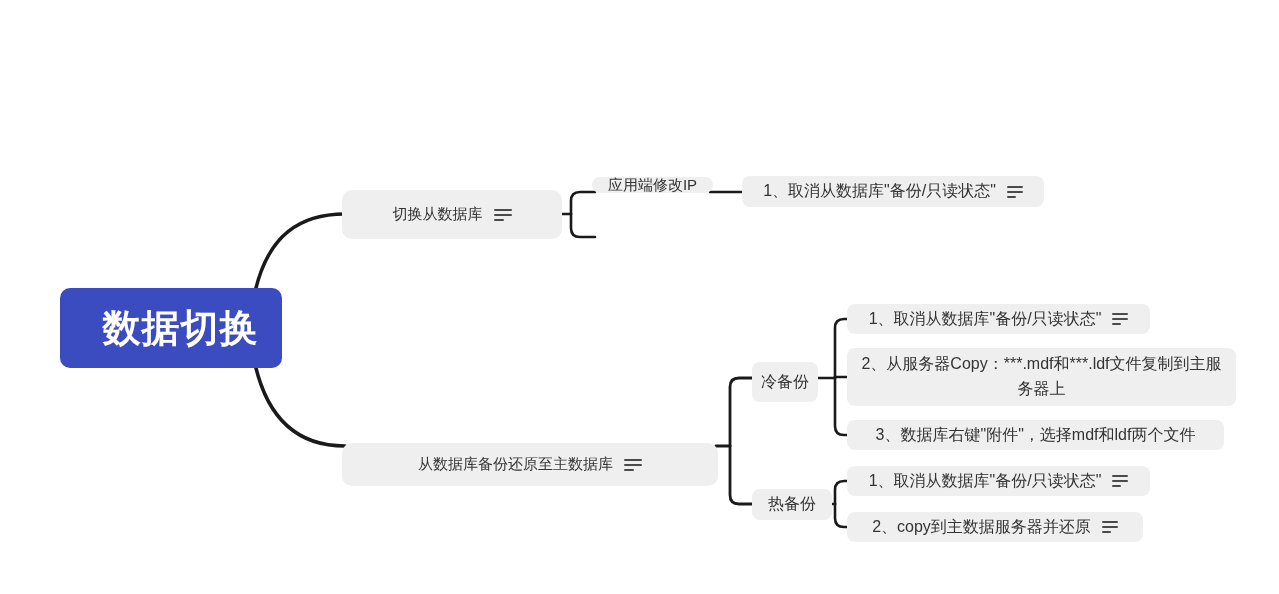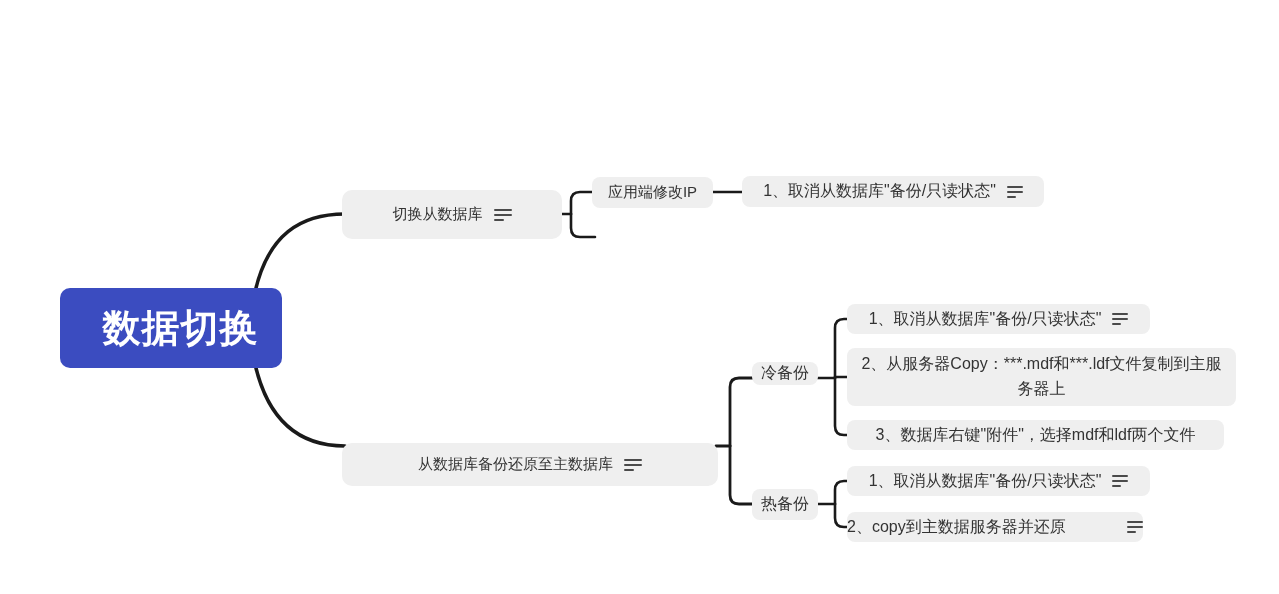--- a/index.html
+++ b/index.html
@@ -19,31 +19,31 @@
   .notes-icon i:nth-child(1){width:16px;}
   .notes-icon i:nth-child(2){width:16px;}
   .notes-icon i:nth-child(3){width:9px;}
   .node--branch .notes-icon i:nth-child(1),
   .node--branch .notes-icon i:nth-child(2){width:18px;}
   .node--branch .notes-icon i:nth-child(3){width:10px;}
 
   
   #node-root   {left:60px;  top:288px; width:222px; height:80px;padding-left:19px;}
   #node-branch1{left:342px; top:190px; width:220px; height:49px;}
-  #node-b1c1   {left:592px; top:177px; width:121px; height:31px;}
+  #node-b1c1   {left:592px; top:177px; width:121px; height:16px;}
   #node-b1c1a  {left:742px; top:176px; width:302px; height:31px;}
   #node-b1c2   {left:592px; top:221px; width:200px; height:31px;}
   #node-branch2{left:342px; top:443px; width:376px; height:43px;}
-  #node-cold   {left:752px; top:362px; width:66px;  height:23px;}
+  #node-cold   {left:752px; top:362px; width:66px;  height:40px;}
   #node-cold1  {left:847px; top:304px; width:303px; height:30px;}
   #node-cold2  {left:847px; top:348px; width:389px; height:58px;}
   #node-cold3  {left:847px; top:420px; width:377px; height:30px;}
-  #node-hot    {left:752px; top:489px; width:66px;  height:31px;}
+  #node-hot    {left:752px; top:489px; width:80px;  height:31px;}
   #node-hot1   {left:847px; top:466px; width:303px; height:30px;}
-  #node-hot2   {left:847px; top:512px; width:296px; height:30px;justify-content:space-between;}
+  #node-hot2   {left:847px; top:512px; width:296px; height:30px;}
 </style>
 </head>
 <body>
 
 <div class="canvas">
 
   <svg class="connectors" viewBox="0 0 1279 594" fill="none" stroke="#1a1a1a" stroke-linecap="round">
 
     <path d="M 255 292 C 268 235, 300 214, 345 214" stroke-width="3.5"></path>
     <path d="M 255 364 C 268 421, 300 446, 345 446" stroke-width="3.5"></path>

